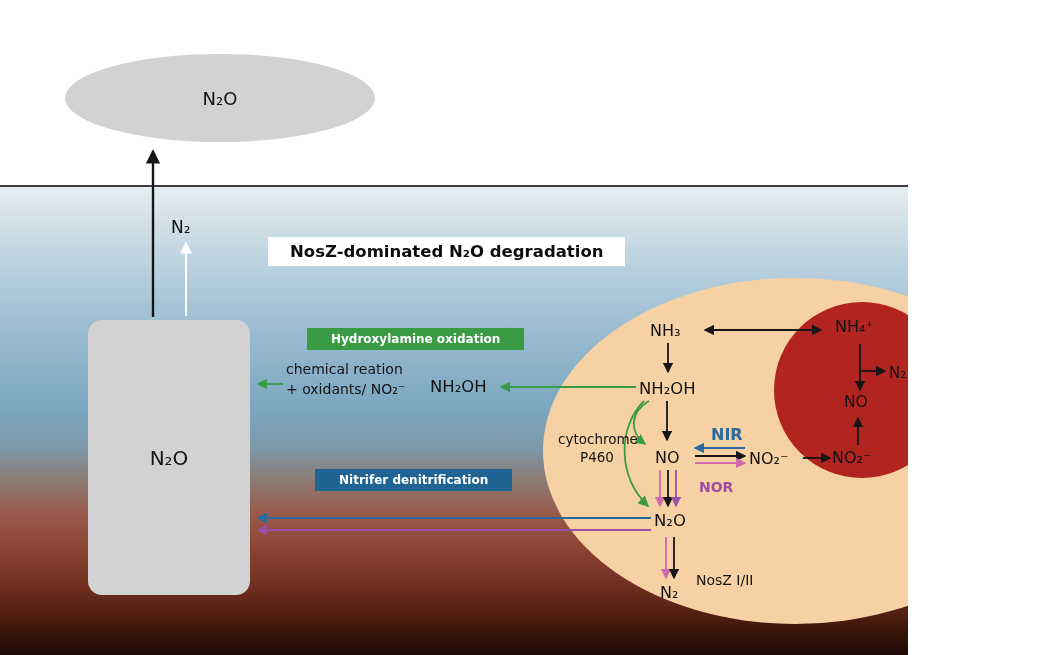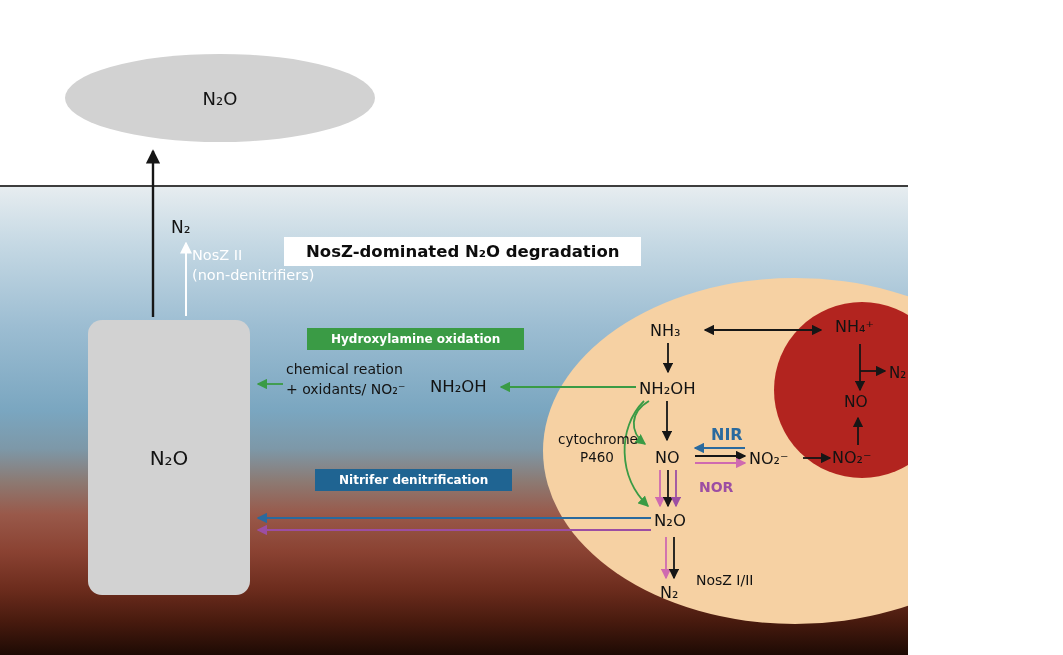--- a/index.html
+++ b/index.html
@@ -103,27 +103,25 @@
     <line x1="668" y1="470" x2="668" y2="506" class="st-k" marker-end="url(#ah-k)"></line>
     <line x1="676" y1="470" x2="676" y2="506" class="st-p" marker-end="url(#ah-p)"></line>
 
     <line x1="651" y1="518" x2="258" y2="518" class="st-b" marker-end="url(#ah-b)"></line>
     <line x1="651" y1="530" x2="258" y2="530" class="st-p" marker-end="url(#ah-p)"></line>
 
     <line x1="666" y1="537" x2="666" y2="578" class="st-m" marker-end="url(#ah-m)"></line>
     <line x1="674" y1="537" x2="674" y2="578" class="st-k" marker-end="url(#ah-k)"></line>
   </svg>
 
-  <div class="banner-white" style="left:268px;top:237px;margin-left:16px;">NosZ-dominated N₂O degradation</div>
+  <div class="banner-white" style="left:268px;top:237px;">NosZ-dominated N₂O degradation</div>
   <div class="banner bg-green" style="left:307px;top:328px;">Hydroxylamine oxidation</div>
   <div class="banner bg-blue" style="left:315px;top:469px;">Nitrifer denitrification</div>
 
   <div class="lbl" style="left:171px;top:217px;font-size:17px;">N₂</div>
-  <div class="lbl" style="left:192px;top:246px;color:#ffffff;font-size:14.5px;line-height:1.35;">NosZ II
-(non-denitrifiers)</div>
   <div class="lbl" style="left:286px;top:360px;font-size:14px;line-height:1.4;">chemical reation
 + oxidants/ NO₂⁻</div>
   <div class="lbl" style="left:430px;top:377px;font-size:16.5px;">NH₂OH</div>
 
   <div class="lbl" style="left:650px;top:321px;">NH₃</div>
   <div class="lbl" style="left:639px;top:379px;font-size:16.5px;">NH₂OH</div>
   <div class="lbl" style="left:558px;top:430px;font-size:13.5px;width:78px;text-align:center;line-height:1.35;">cytochrome
 P460</div>
   <div class="lbl" style="left:655px;top:448px;">NO</div>
   <div class="lbl" style="left:711px;top:425px;font-size:16px;font-weight:bold;color:var(--blue,#2a6a9e);">NIR</div>

